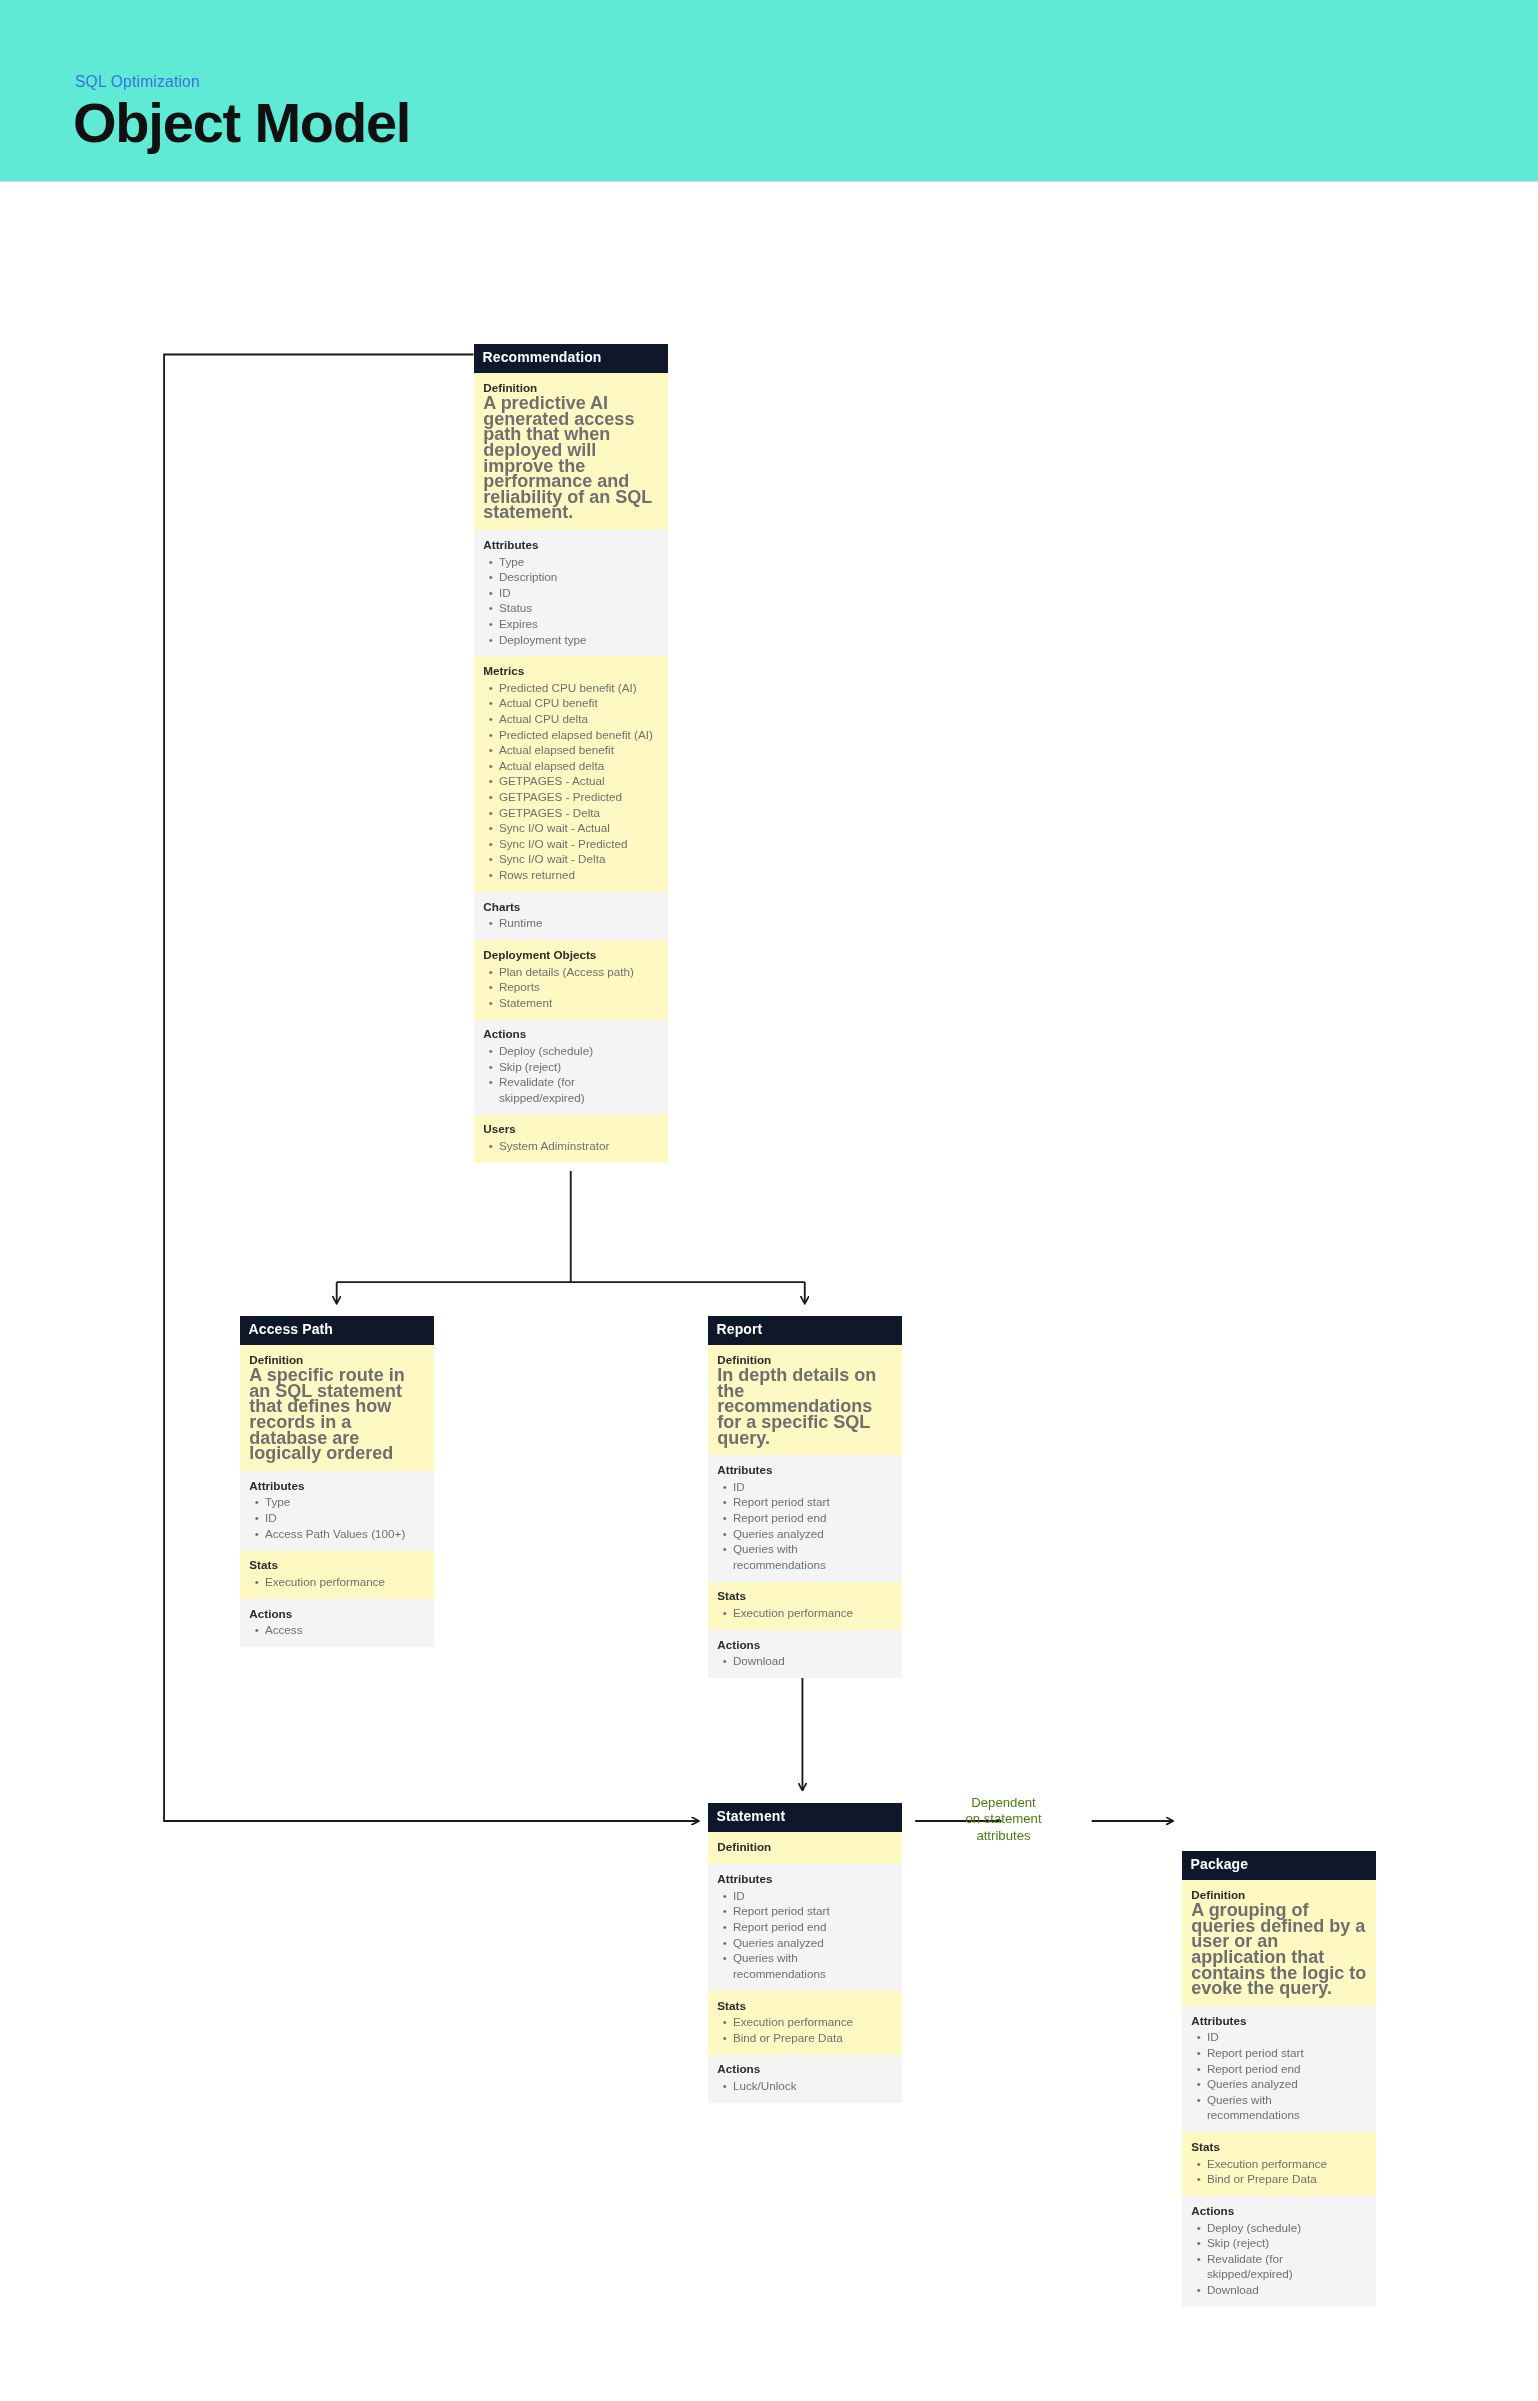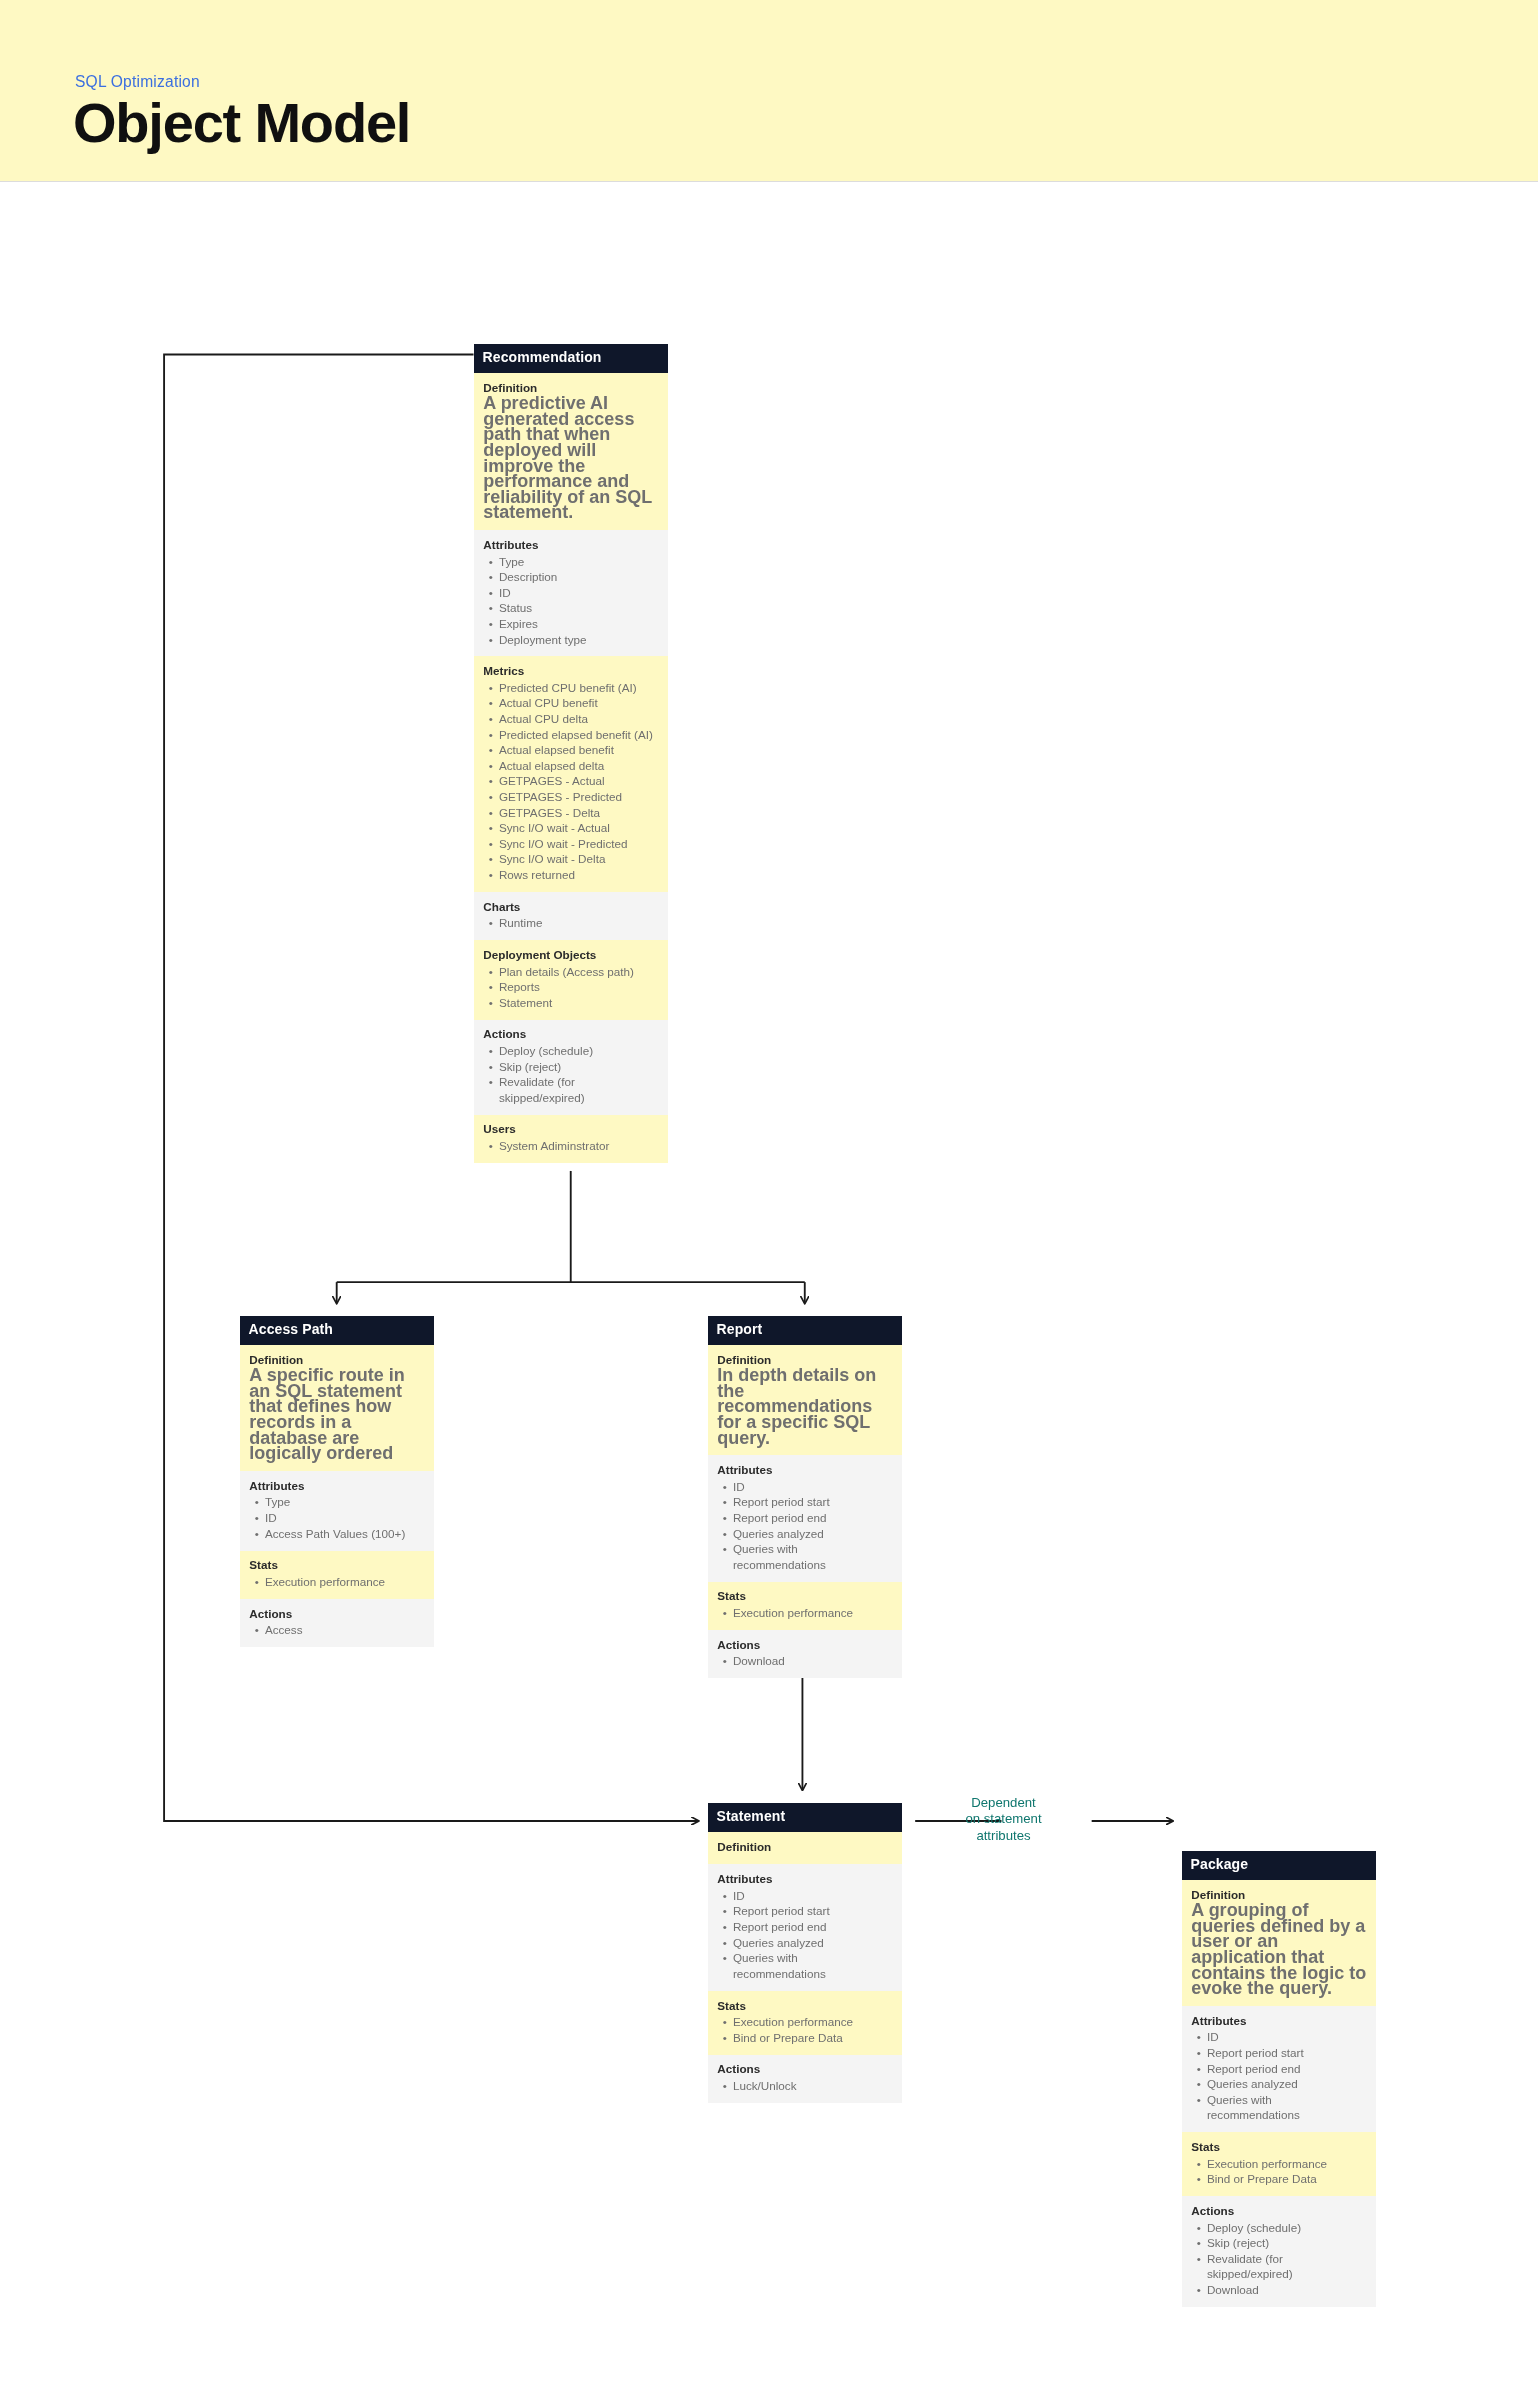--- a/index.html
+++ b/index.html
@@ -21,21 +21,21 @@
     background: #ffffff;
   }
 
   
   .header-band {
     position: absolute;
     left: 0;
     top: 0;
     width: 1538px;
     height: 182px;
-    background: #fef9c3;
+    background: #5eead4;
     border-bottom: 1.6px solid #dcdcdc;
   }
   .header-eyebrow {
     position: absolute;
     left: 75px;
     top: 73px;
     font-size: 15.6px;
     letter-spacing: 0.2px;
     color: #3b6fe0;
     font-weight: 400;
@@ -59,21 +59,21 @@
     width: 1538px;
     height: 2401px;
     pointer-events: none;
   }
 
   .edge-label {
     position: absolute;
     font-family: "Liberation Sans", sans-serif;
     font-size: 13.2px;
     line-height: 16.3px;
-    color: #0f766e;
+    color: #4d7c0f;
     text-align: center;
     width: 117px;
     white-space: pre-line;
   }
 
   
   .card {
     position: absolute;
     width: 194px;
   }

